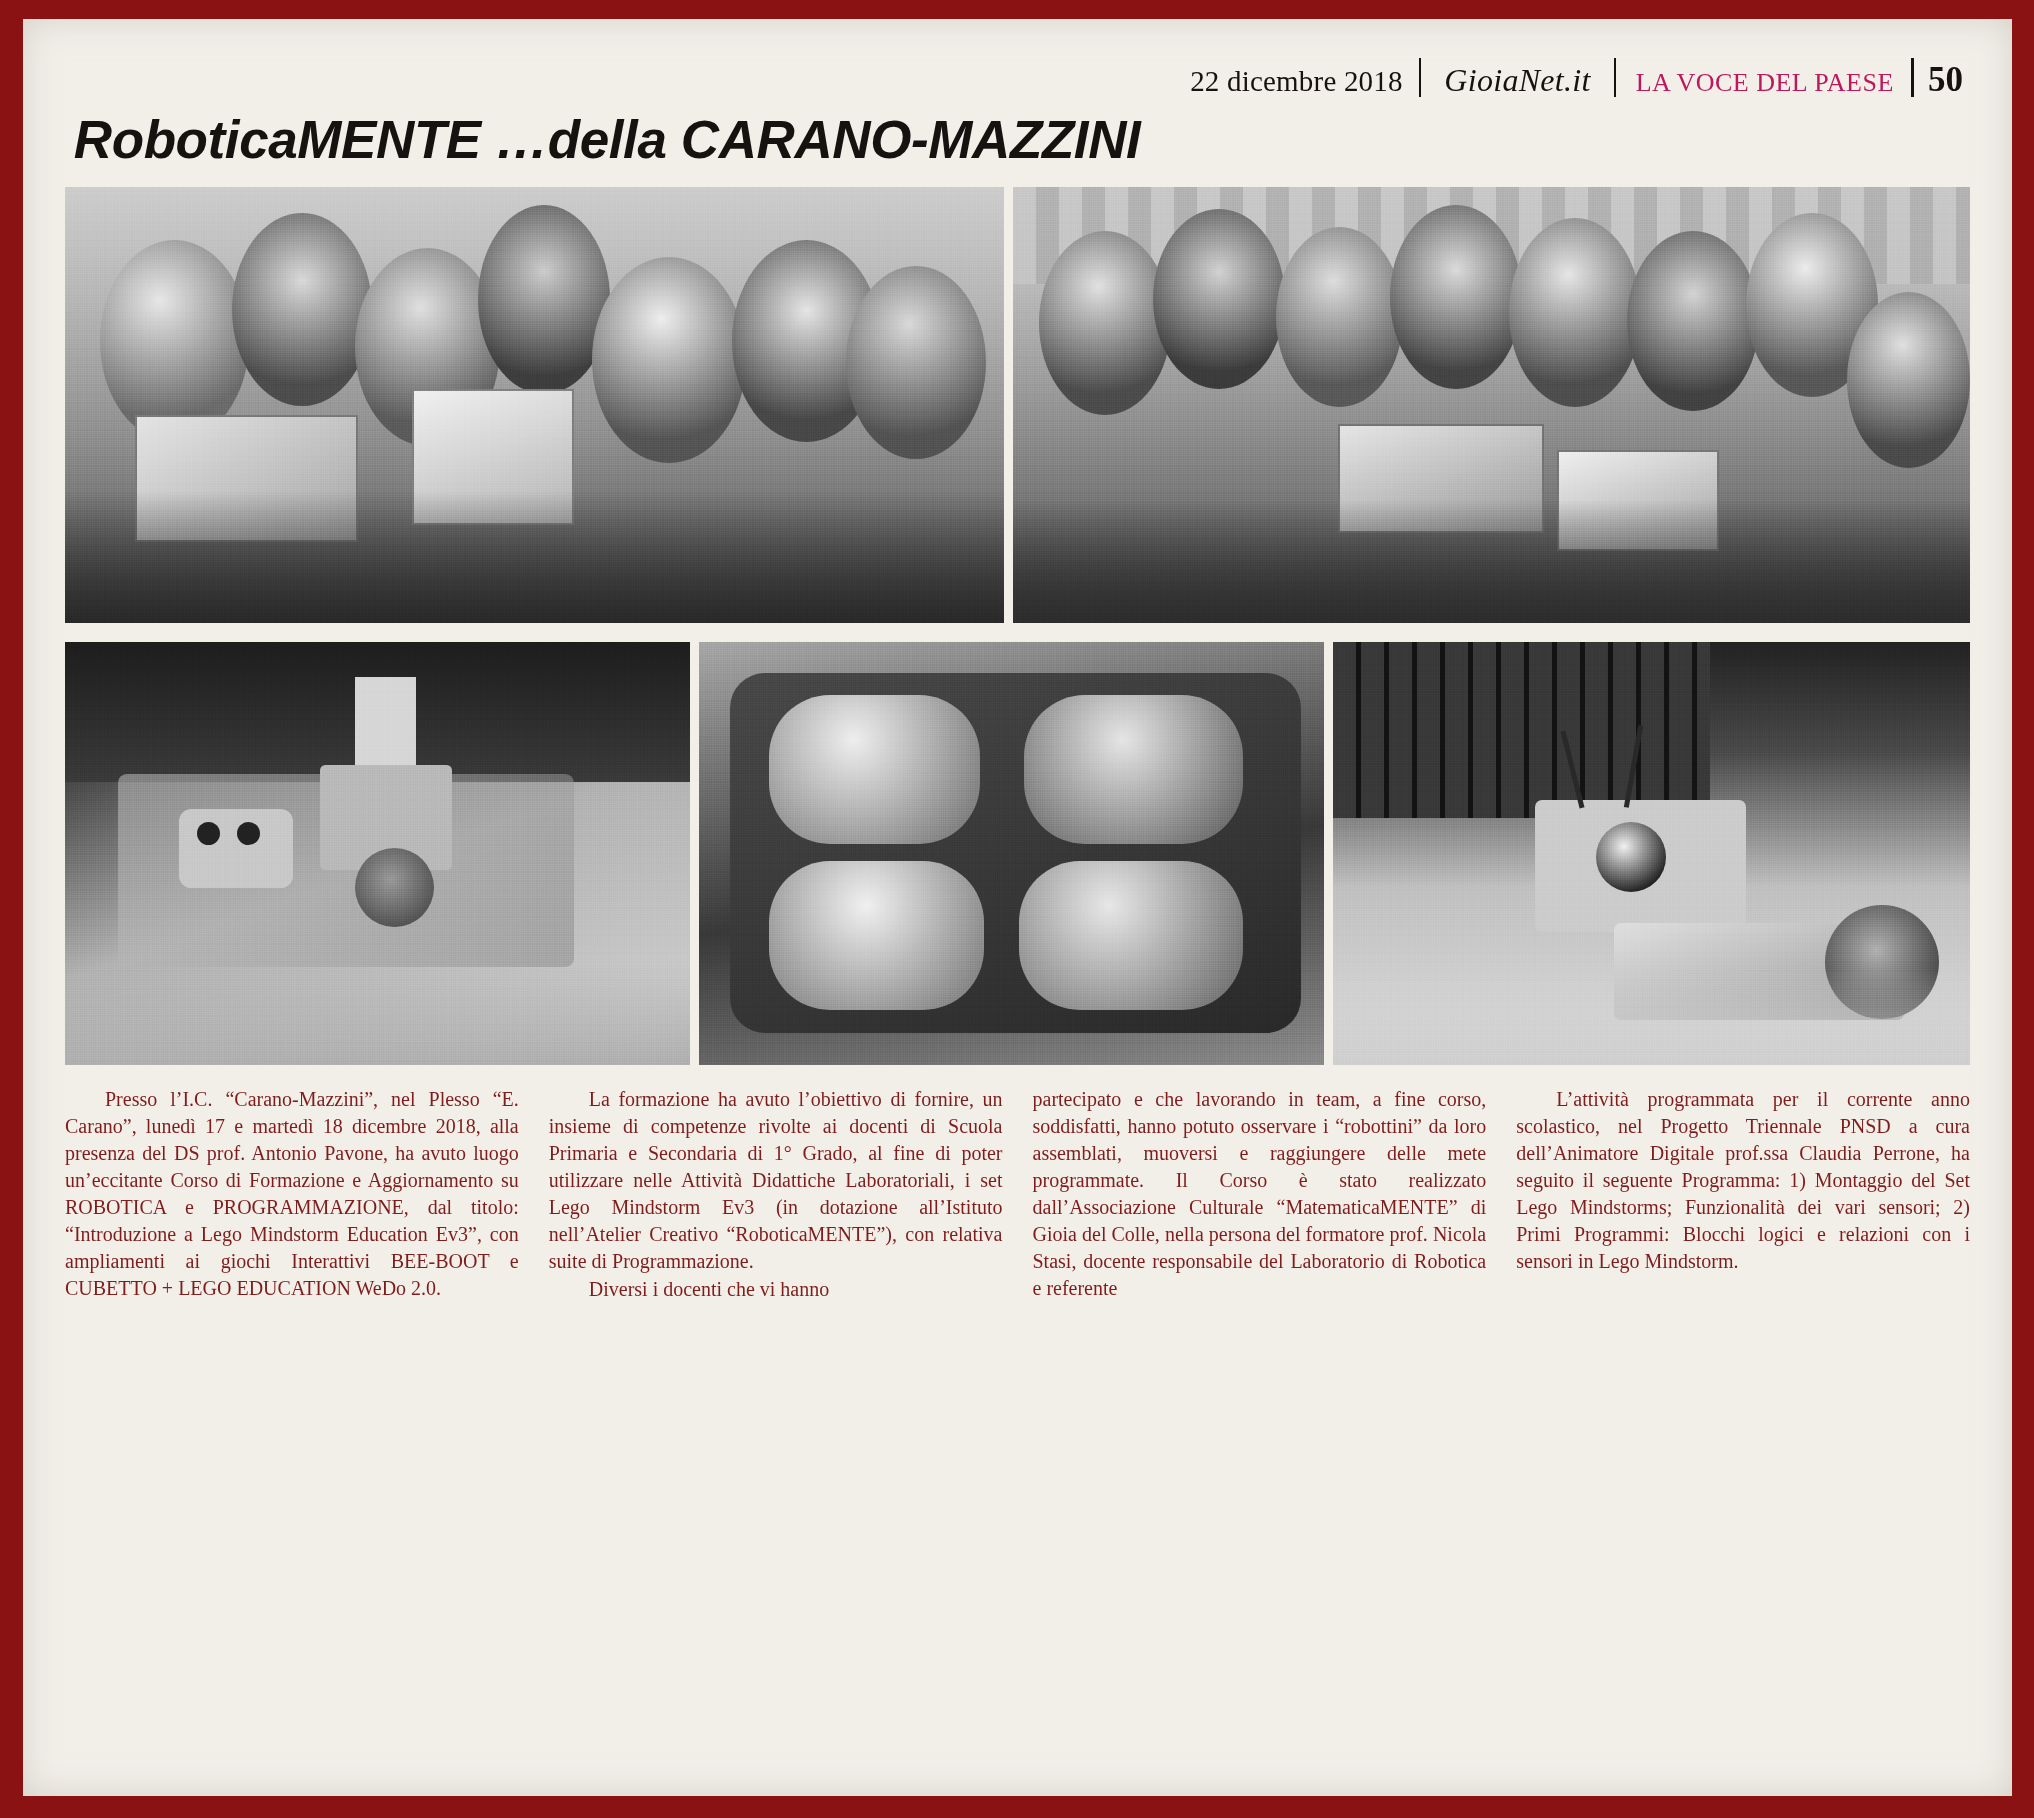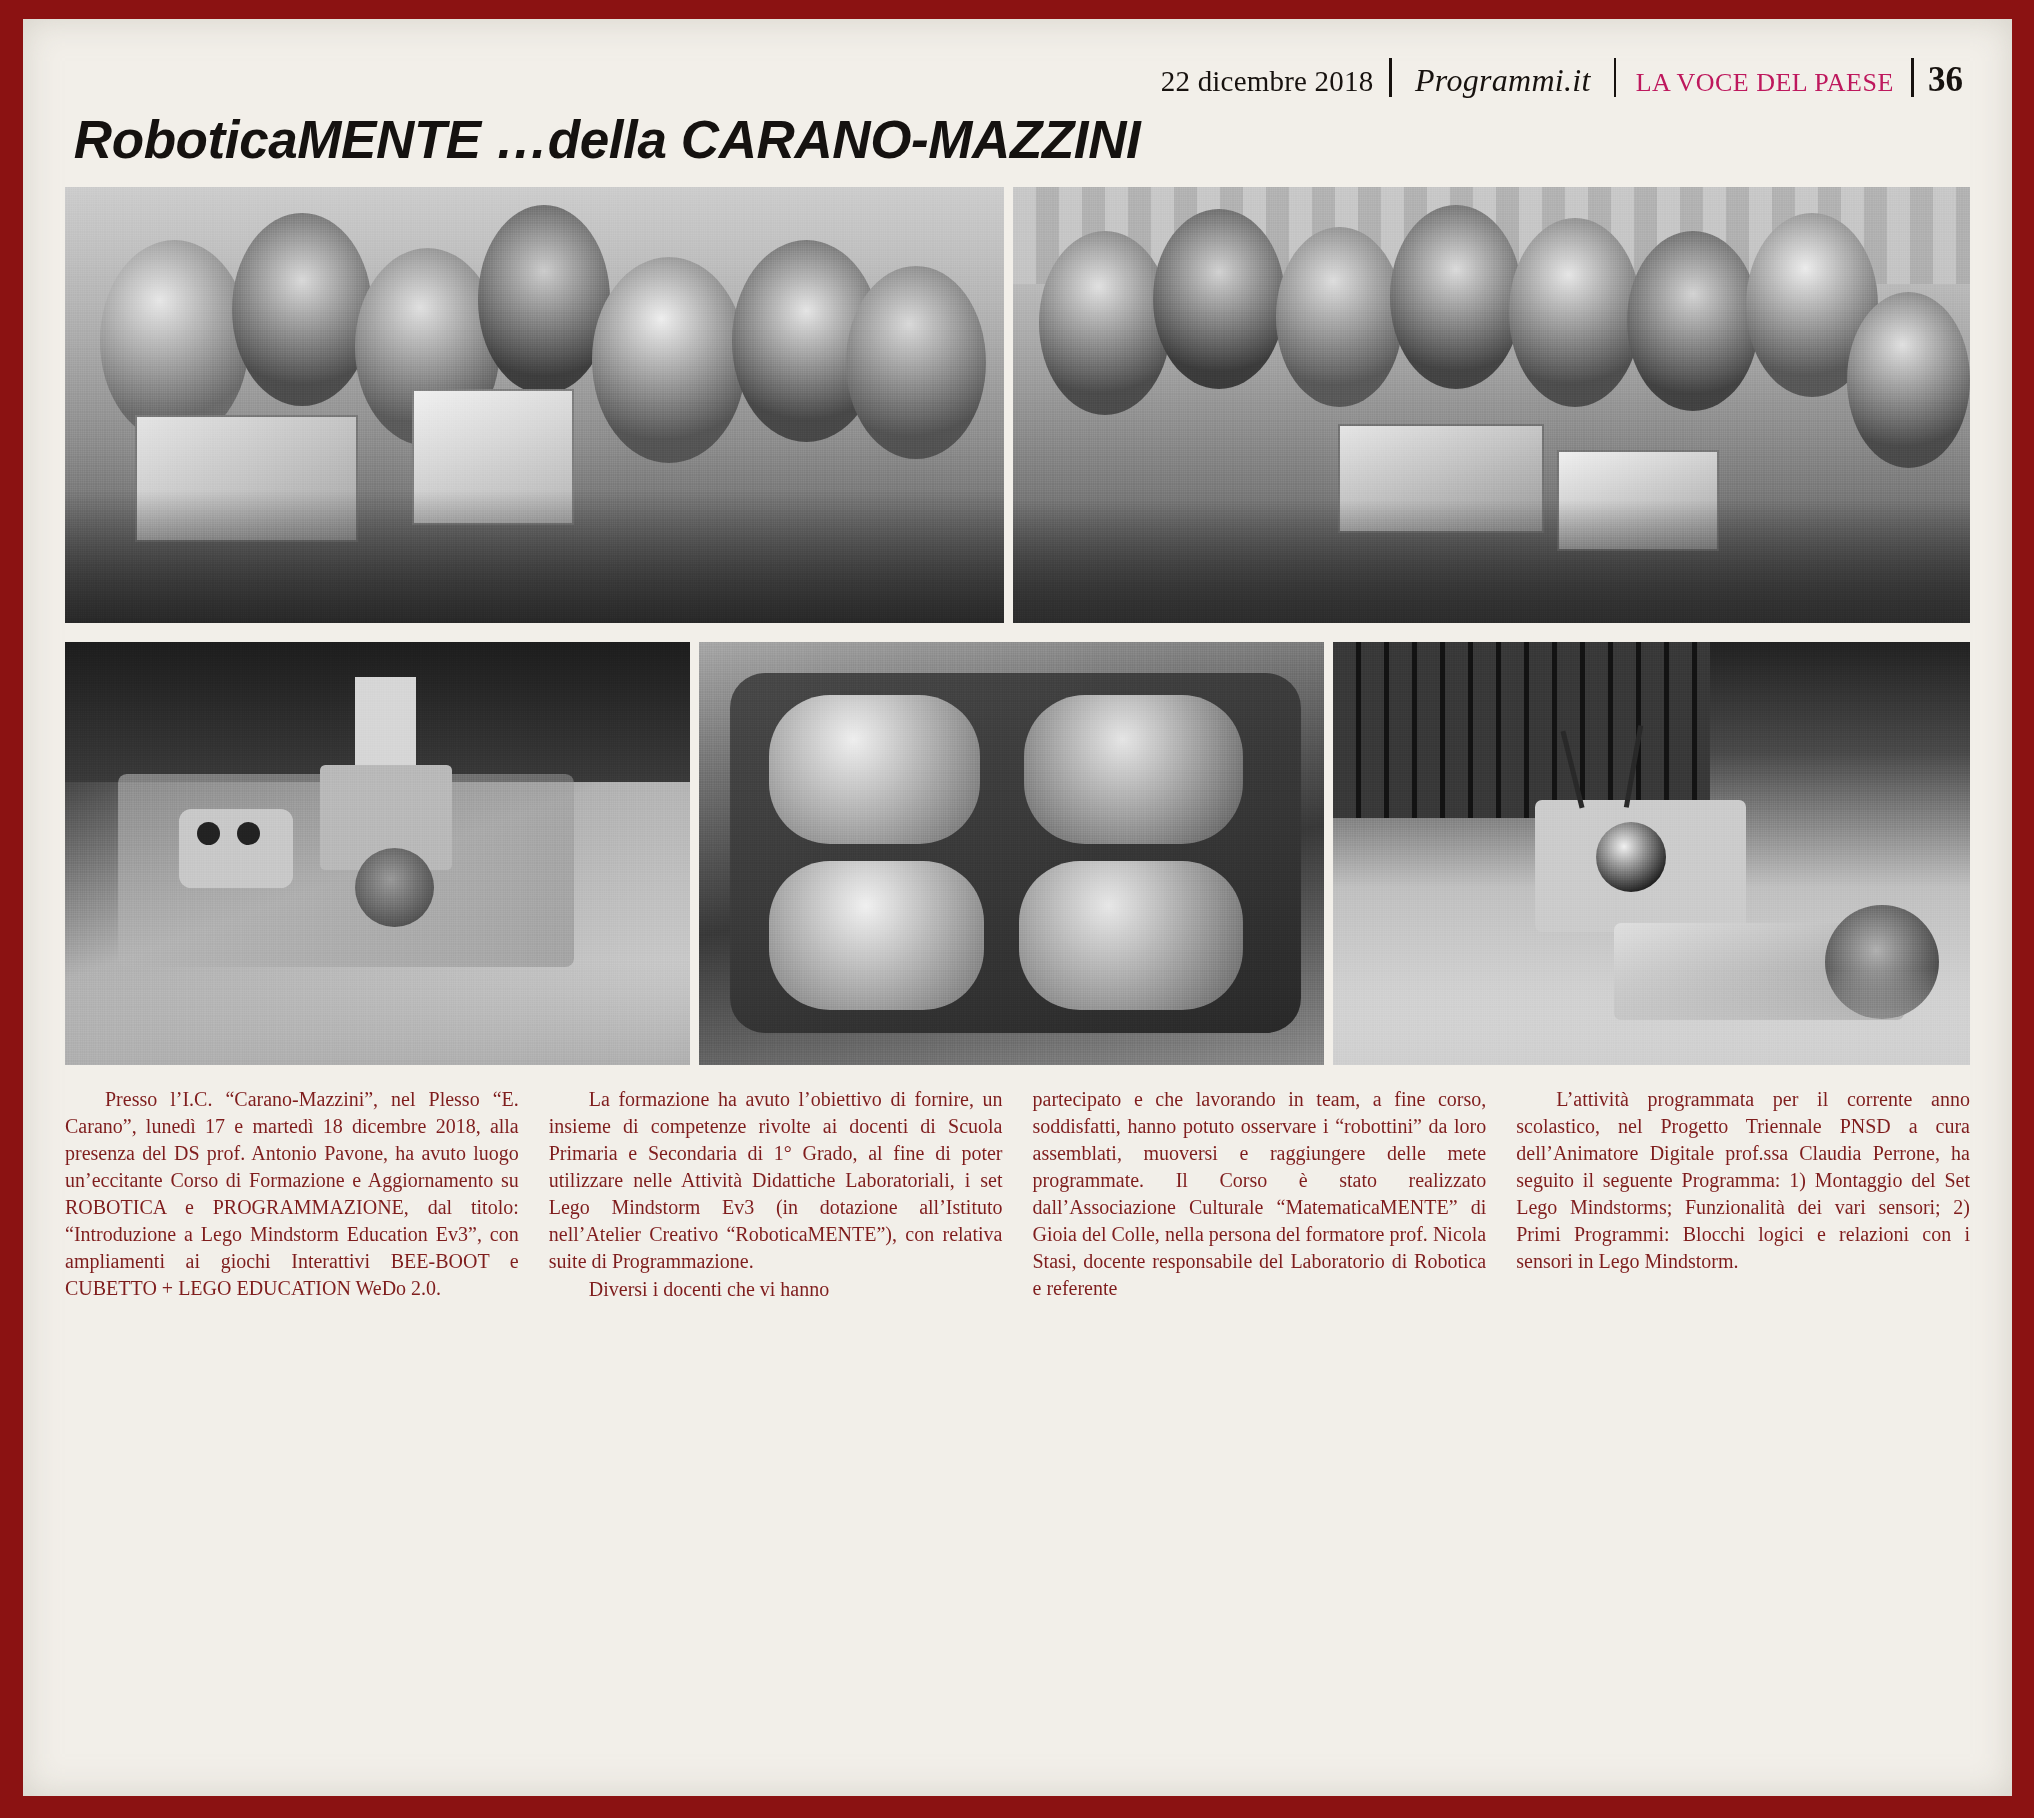--- a/index.html
+++ b/index.html
@@ -163,25 +163,25 @@
 </style>
 </head>
 <body>
 
 <div class="page">
   <div class="paper">
 
     <div class="masthead">
       <span class="date">22 dicembre 2018</span>
       <span class="rule"></span>
-      <span class="site">Programmi.it</span>
+      <span class="site">GioiaNet.it</span>
       <span class="rule"></span>
       <span class="paper-name">LA VOCE DEL PAESE</span>
       <span class="rule"></span>
-      <span class="pagenum">36</span>
+      <span class="pagenum">50</span>
     </div>
 
     <div class="subhead">RoboticaMENTE …della CARANO-MAZZINI</div>
 
     <div class="photo-row row1">
       <div class="photo left">
         <div class="ph-bg p1"></div>
         <div class="blob" style="left:35px;top:53px;width:149px;height:202px;background:radial-gradient(circle at 40% 30%, #e9e7e3, #6d6b68 70%);"></div>
         <div class="blob" style="left:167px;top:26px;width:140px;height:193px;background:radial-gradient(circle at 50% 35%, #ddd9d4, #4f4d4b 72%);"></div>
         <div class="blob" style="left:290px;top:61px;width:145px;height:198px;background:radial-gradient(circle at 45% 30%, #e3e0db, #5d5b58 72%);"></div>

